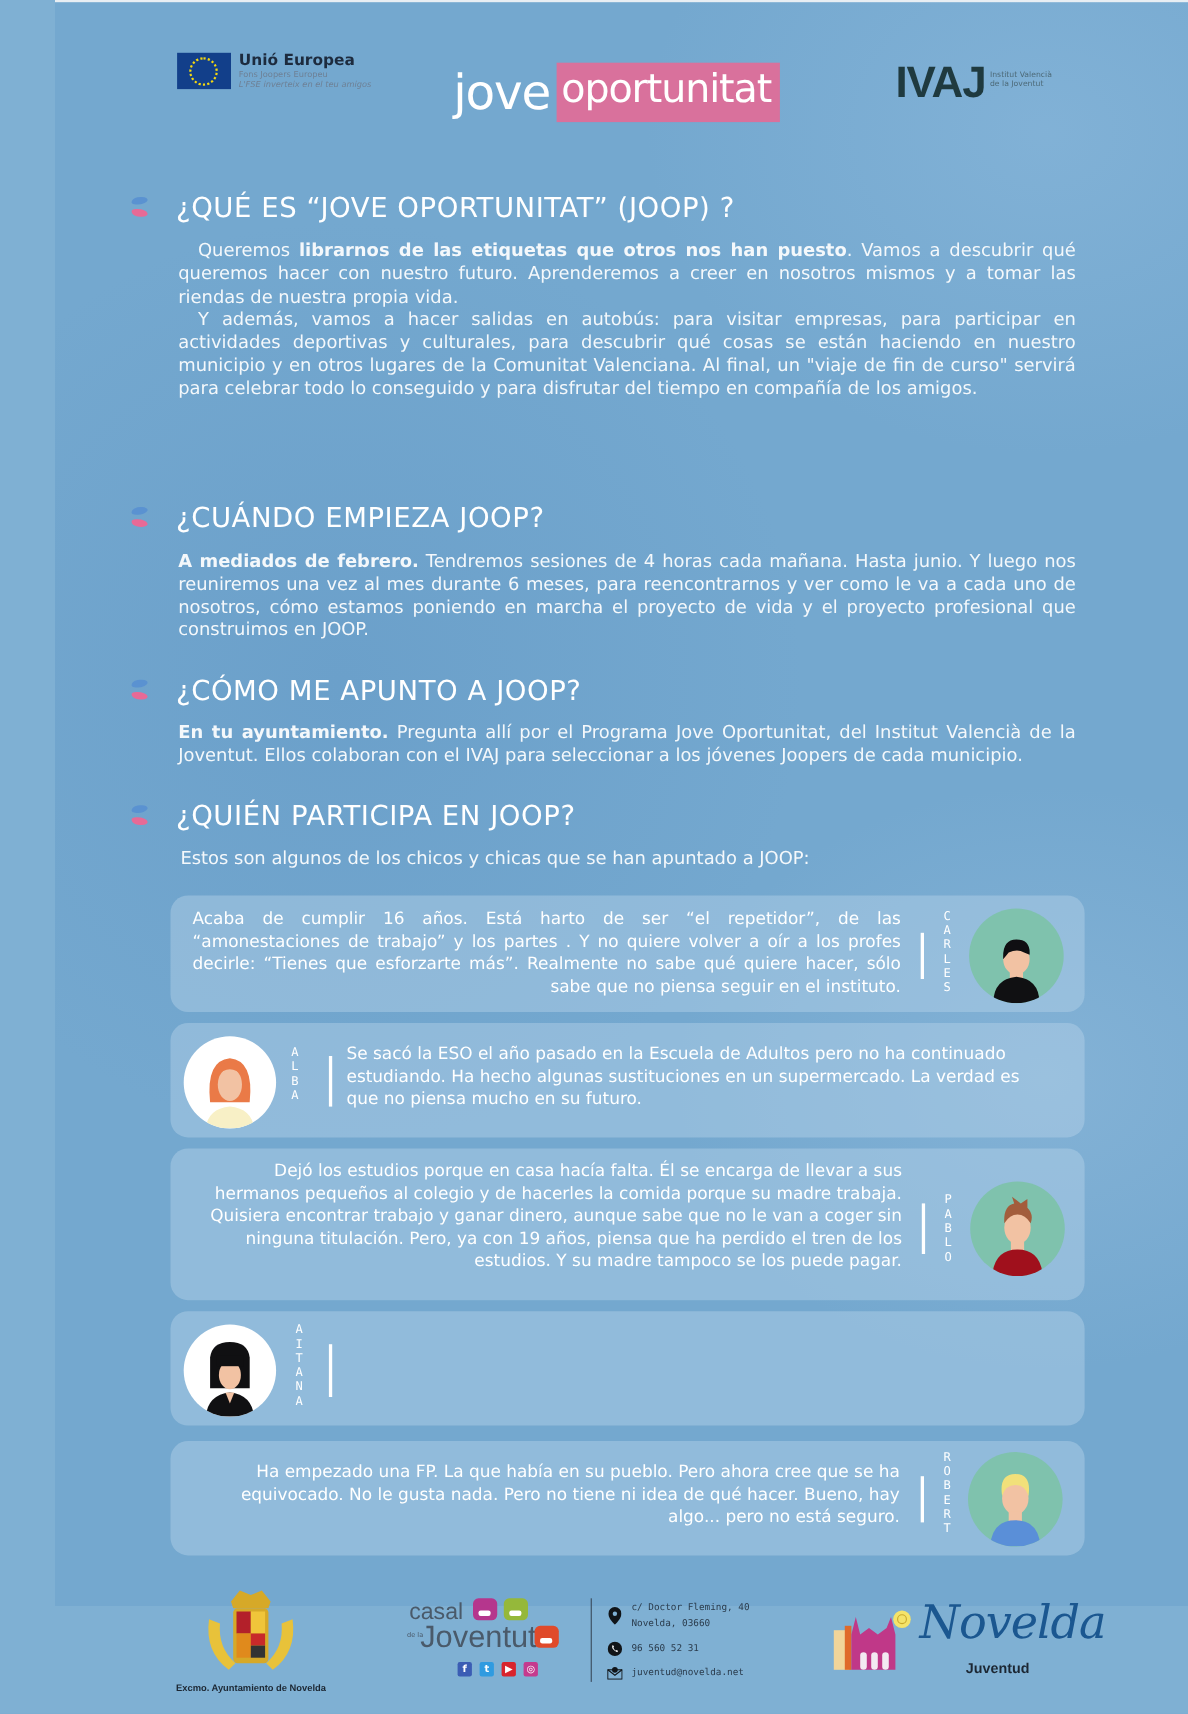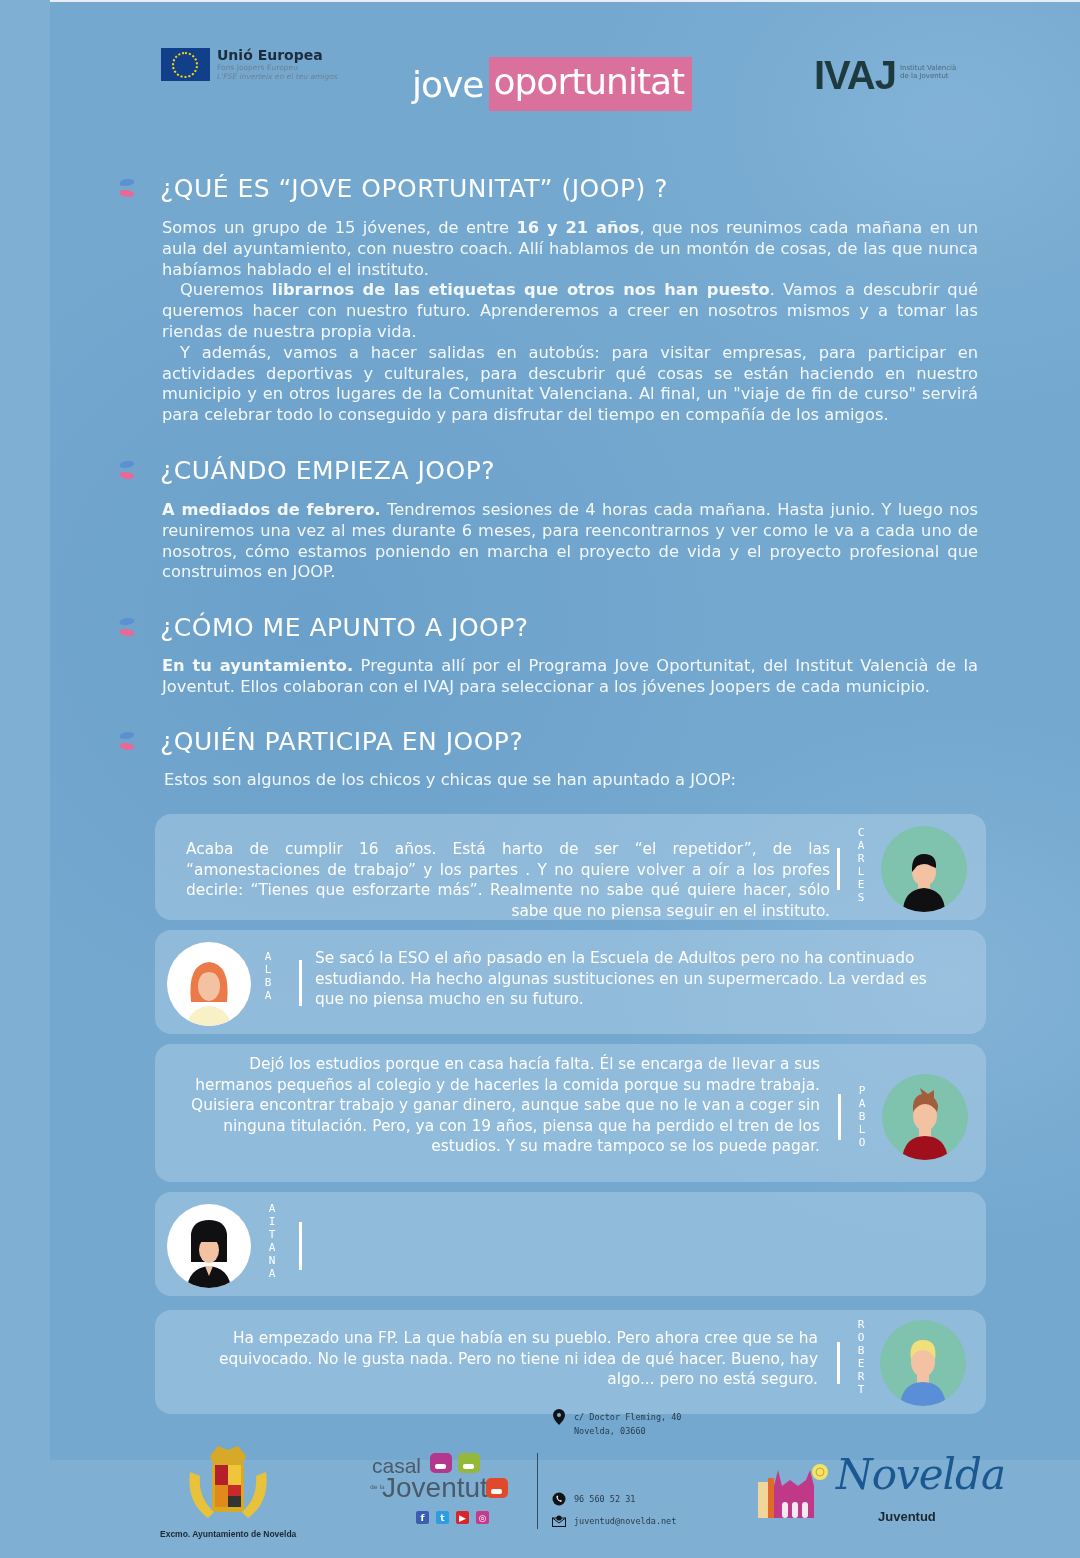--- a/index.html
+++ b/index.html
@@ -22,21 +22,21 @@
   
   .eu-logo { position:absolute; left:161px; top:48px; display:flex; align-items:flex-end; gap:7px; }
   .eu-flag { width:49px; height:33px; background:#123f8a; position:relative; }
   .eu-flag .ring { position:absolute; left:11px; top:4px; width:26px; height:26px; border-radius:50%;
     border:2px dotted #f5d80f; }
   .eu-text .t1 { font-family:"DejaVu Sans", sans-serif; font-weight:bold; font-size:14px; color:#1d2b3e; line-height:15px; }
   .eu-text .t2, .eu-text .t3 { font-size:7.5px; color:#6e8196; line-height:9px; }
   .eu-text .t3 { font-style:italic; }
 
   .jove-logo { position:absolute; left:412px; top:58px; display:flex; align-items:center; height:52px; }
-  .jove-logo .w1 { font-family:"DejaVu Sans", sans-serif; font-size:36px; color:#fff; letter-spacing:-1px; padding-right:6px; }
+  .jove-logo .w1 { font-family:"DejaVu Sans", sans-serif; font-size:44px; color:#fff; letter-spacing:-1px; padding-right:6px; }
   .jove-logo .w2 { font-family:"DejaVu Sans", sans-serif; font-size:36px; color:#fff; background:#d9719c; padding:2px 8px 6px 4px; letter-spacing:-1px; line-height:46px; }
 
   .ivaj-logo { position:absolute; left:814px; top:56px; display:flex; align-items:flex-start; gap:4px; }
   .ivaj-logo .big { font-family:"Liberation Sans", sans-serif; font-weight:bold; font-size:40px; color:#1f3a3f; line-height:38px; letter-spacing:-1px; }
   .ivaj-logo .small { font-size:7px; color:#4d6a78; line-height:8px; margin-top:8px; }
 
   
   .section-title { position:absolute; left:118px; display:flex; align-items:center; }
   .bullet { width:20px; height:22px; position:relative; margin-right:22px; }
   .bullet .b1 { position:absolute; left:2px; top:1px; width:14px; height:7px; background:#5a92d1; border-radius:50% 50% 60% 40%; transform:skewX(-20deg); }
@@ -109,21 +109,20 @@
 </div>
 
 <div class="section-title" style="top:174px;">
   <div class="bullet">
       <span class="b1"></span>
       <span class="b2"></span>
     </div>
   <span class="ttl">¿QUÉ ES “JOVE OPORTUNITAT” (JOOP) ?</span>
 </div>
 <div class="para" style="top:218px;">
-  <p><span>Somos un grupo de 15 jóvenes, de entre </span><b>16 y 21 años</b><span>, que nos reunimos cada mañana en un aula del ayuntamiento, con nuestro coach. Allí hablamos de un montón de cosas, de las que nunca habíamos  hablado el el instituto.</span></p>
   <p class="indent"><span>Queremos </span><b>librarnos de las etiquetas que otros nos han puesto</b><span>. Vamos a descubrir qué queremos hacer con nuestro futuro. Aprenderemos a creer en nosotros mismos y a tomar las riendas de nuestra propia vida.</span></p>
   <p class="indent"><span>Y además, vamos a hacer salidas en autobús: para visitar empresas, para participar en actividades deportivas y culturales, para descubrir qué cosas se están haciendo en nuestro municipio y en otros lugares de la Comunitat Valenciana. Al final, un "viaje de fin de curso" servirá para celebrar todo lo conseguido y para disfrutar del tiempo en compañía de los amigos.</span></p>
 </div>
 
 <div class="section-title" style="top:456px;">
   <div class="bullet">
       <span class="b1"></span>
       <span class="b2"></span>
     </div>
   <span class="ttl">¿CUÁNDO EMPIEZA JOOP?</span>
@@ -148,21 +147,21 @@
       <span class="b1"></span>
       <span class="b2"></span>
     </div>
   <span class="ttl">¿QUIÉN PARTICIPA EN JOOP?</span>
 </div>
 <div class="para" style="top:770px; left:164px;">
   <p>Estos son algunos de los chicos y chicas que se han apuntado a JOOP:</p>
 </div>
 
 <div class="card" style="top:814px; height:106px;">
-  <div class="txt right" style="left:20px; top:25px; width:644px; text-align:justify; text-align-last:right;margin-left:11px;">Acaba de cumplir 16 años. Está harto de ser “el repetidor”, de las “amonestaciones de trabajo” y los partes . Y no quiere volver a oír a los profes decirle: “Tienes que esforzarte más”. Realmente no sabe qué quiere hacer, sólo sabe que no piensa seguir en el instituto.</div>
+  <div class="txt right" style="left:20px; top:11px; width:644px; text-align:justify; text-align-last:right;">Acaba de cumplir 16 años. Está harto de ser “el repetidor”, de las “amonestaciones de trabajo” y los partes . Y no quiere volver a oír a los profes decirle: “Tienes que esforzarte más”. Realmente no sabe qué quiere hacer, sólo sabe que no piensa seguir en el instituto.</div>
   <div class="bar" style="left:682px; top:34px; height:42px;"></div>
   <div class="vname" style="left:699px; top:12px;">C<br>A<br>R<br>L<br>E<br>S</div>
   <div class="avatar green" style="left:726px; top:12px;">
     <svg width="86" height="86" viewBox="0 0 86 86">
         <ellipse cx="43" cy="46" rx="12" ry="14" fill="#f2c2a3"></ellipse>
         <rect x="37" y="56" width="12" height="10" fill="#f2c2a3"></rect>
         <path d="M31 46 Q30 28 43 28 Q56 28 55 42 L50 40 Q44 36 36 40 Z" fill="#0f0f12"></path>
         <path d="M22 86 Q22 64 43 62 Q64 64 64 86 Z" fill="#101012"></path>
       </svg>
   </div>
@@ -249,21 +248,21 @@
 </div>
 <div class="social">
   <span style="background:#3b5db4;">f</span>
   <span style="background:#2f9be0;">t</span>
   <span style="background:#d8242d;">▶</span>
   <span style="background:#c53a8e;">◎</span>
 </div>
 
 <div class="divider-v"></div>
 
-<div class="contact" style="top:1410px;">
+<div class="contact" style="top:1455px;align-items:center;">
   <span class="ic">
     <svg width="12" height="16" viewBox="0 0 12 16">
         <path d="M6 0 A6 6 0 0 1 12 6 Q12 10 6 16 Q0 10 0 6 A6 6 0 0 1 6 0 Z" fill="#101418"></path>
         <circle cx="6" cy="6" r="2" fill="#7fb0d3"></circle>
       </svg>
   </span>
   <div>
       <div>c/ Doctor Fleming, 40</div>
       <div>Novelda, 03660</div>
     </div>

